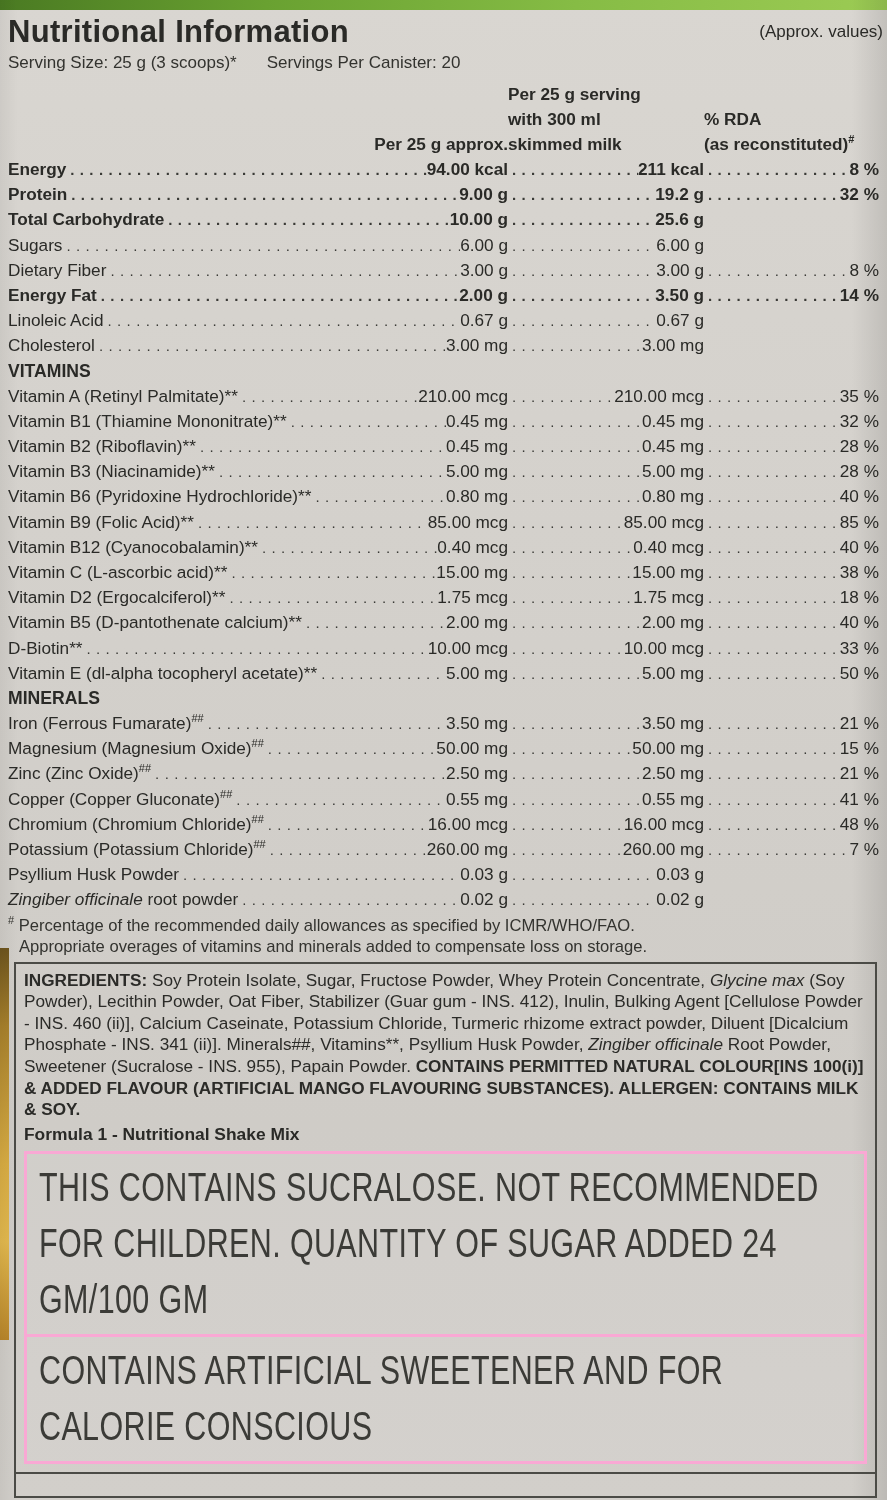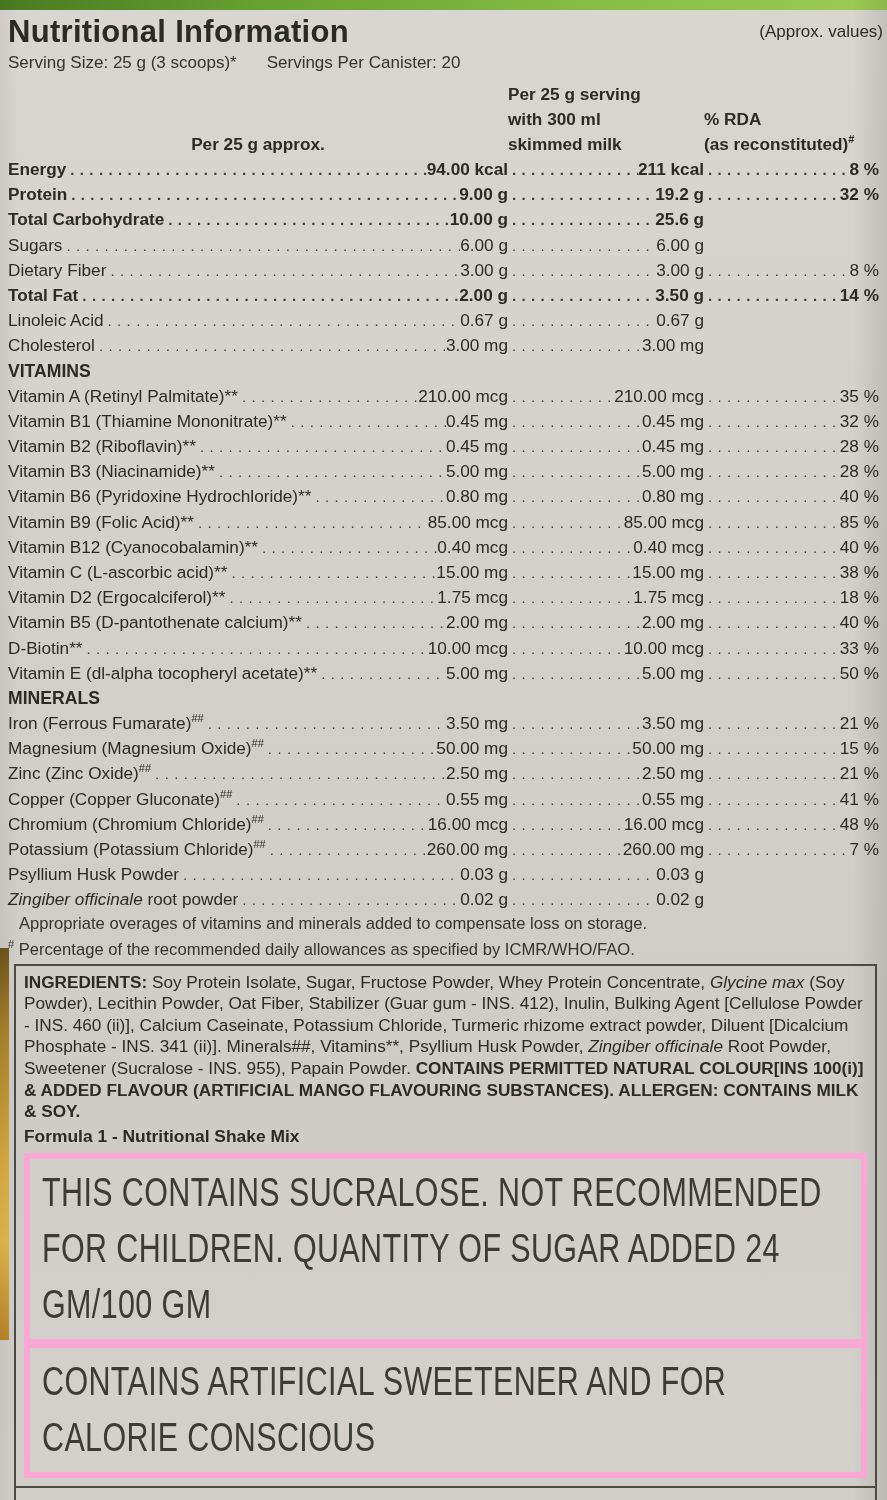--- a/index.html
+++ b/index.html
@@ -15,21 +15,21 @@
   .goldstrip{position:absolute;left:0;top:948px;width:9px;height:392px;
     background:linear-gradient(180deg,#6e551e 0%,#a8812c 20%,#d9ad43 55%,#e3b94e 75%,#b9862a 100%);}
   .content{position:absolute;left:8px;top:14px;width:875px;}
 
   .titlerow{display:flex;justify-content:space-between;align-items:flex-start;}
   .title{font-size:31px;font-weight:bold;letter-spacing:.3px;}
   .approx{font-size:17px;margin-top:8px;white-space:nowrap;}
   .serv{display:flex;gap:30px;font-size:17px;margin-top:3px;color:#33332f;}
 
   .htable{display:flex;align-items:flex-end;font-weight:bold;font-size:17.2px;line-height:25px;margin-top:9px;}
-  .hc1{width:500px;text-align:center;margin-top:48px;}
+  .hc1{width:500px;text-align:right;margin-top:48px;}
   .hc2{width:196px;text-align:left;}
   .hc3{width:175px;text-align:left;}
 
   .nrow{display:flex;align-items:baseline;font-size:17.2px;line-height:25.2px;}
   .nrow.b{font-weight:bold;}
   .ca{width:500px;display:flex;align-items:baseline;}
   .cb{width:196px;display:flex;align-items:baseline;}
   .cc{width:175px;display:flex;align-items:baseline;}
   .rn{white-space:nowrap;flex:none;}
   .rn i{font-style:italic;}
@@ -42,21 +42,21 @@
   .fn{font-size:16.6px;line-height:21px;color:#33332f;}
   .fn1{margin-top:2px;}
   .fn2{padding-left:11px;margin-bottom:5px;}
 
   .lower{margin:4px 6px 0 6px;border:2px solid #4b4b46;border-bottom:none;padding:6px 8px 0 8px;}
   .ing{font-size:17.2px;line-height:21.6px;color:#2b2b28;}
   .ing .bld{font-weight:bold;}
   .ing .itl{font-style:italic;}
   .formula{font-weight:bold;font-size:17.4px;margin:3px 0 4px 0;}
 
-  .wbox{border:6px solid #f9a8d4;margin:6px 0 0 0;padding:5px 12px 7px 12px;overflow:hidden;background:rgba(255,255,255,.06);}
+  .wbox{border:3px solid #f9a8d4;margin:6px 0 0 0;padding:5px 12px 7px 12px;overflow:hidden;background:rgba(255,255,255,.06);}
   .wbox2{margin-top:-3px;}
   .wtext{display:block;width:1075px;transform:scaleX(.762);transform-origin:0 50%;
     font-size:40px;line-height:56px;font-weight:400;color:#3b3b37;letter-spacing:.5px;}
 
   .pbox{margin:8px -8px 0 -8px;border-top:2px solid #4b4b46;border-bottom:2px solid #4b4b46;
     padding:10px 12px 12px 12px;display:flex;gap:15px;align-items:flex-start;}
 </style>
 </head>
 <body>
 
@@ -146,21 +146,21 @@
         <span class="dots"></span>
         <span class="v">3.00 g</span>
       </div>
       <div class="cc">
         <span class="dots"></span>
         <span class="v">8 %</span>
       </div>
     </div>
   <div class="nrow b">
       <div class="ca">
-        <span class="rn">Total Fat</span>
+        <span class="rn">Energy Fat</span>
         <span class="dots"></span>
         <span class="v">2.00 g</span>
       </div>
       <div class="cb">
         <span class="dots"></span>
         <span class="v">3.50 g</span>
       </div>
       <div class="cc">
         <span class="dots"></span>
         <span class="v">14 %</span>
@@ -485,22 +485,22 @@
         <span class="dots"></span>
         <span class="v">0.02 g</span>
       </div>
       <div class="cb">
         <span class="dots"></span>
         <span class="v">0.02 g</span>
       </div>
       <div class="cc"></div>
     </div>
 
+  <div class="fn fn1"><sup>#</sup><span> Percentage of the recommended daily allowances as specified by ICMR/WHO/FAO.</span></div>
   <div class="fn fn2">Appropriate overages of vitamins and minerals added to compensate loss on storage.</div>
-  <div class="fn fn1"><sup>#</sup><span> Percentage of the recommended daily allowances as specified by ICMR/WHO/FAO.</span></div>
 
   <div class="lower">
     <div class="ing"><span class="bld">INGREDIENTS: </span><span>Soy Protein Isolate, Sugar, Fructose Powder, Whey Protein Concentrate, </span><span class="itl">Glycine max</span><span> (Soy Powder), Lecithin Powder, Oat Fiber, Stabilizer (Guar gum - INS. 412), Inulin, Bulking Agent [Cellulose Powder - INS. 460 (ii)], Calcium Caseinate, Potassium Chloride, Turmeric rhizome extract powder, Diluent [Dicalcium Phosphate - INS. 341 (ii)]. Minerals##, Vitamins**, Psyllium Husk Powder, </span><span class="itl">Zingiber officinale</span><span> Root Powder, Sweetener (Sucralose - INS. 955), Papain Powder. </span><span class="bld">CONTAINS PERMITTED NATURAL COLOUR[INS 100(i)] &amp; ADDED FLAVOUR (ARTIFICIAL MANGO FLAVOURING SUBSTANCES). ALLERGEN: CONTAINS MILK &amp; SOY.</span></div>
     <div class="formula">Formula 1 - Nutritional Shake Mix</div>
 
     <div class="wbox">
       <span class="wtext">THIS CONTAINS SUCRALOSE. NOT RECOMMENDED FOR CHILDREN. QUANTITY OF SUGAR ADDED 24 GM/100 GM</span>
     </div>
     <div class="wbox wbox2">
       <span class="wtext">CONTAINS ARTIFICIAL SWEETENER AND FOR CALORIE CONSCIOUS</span>

